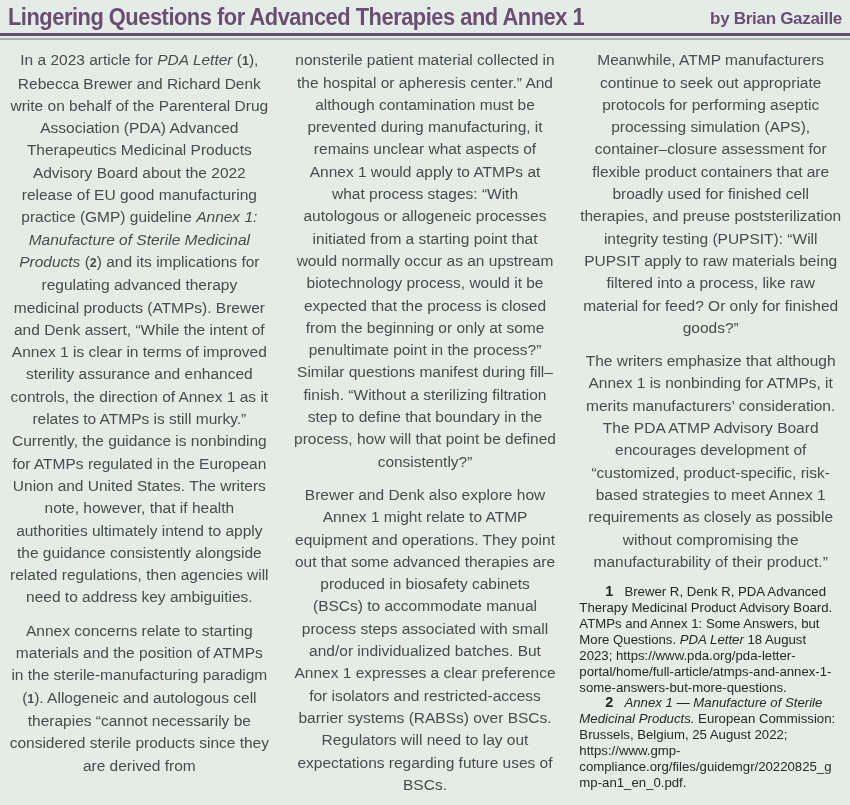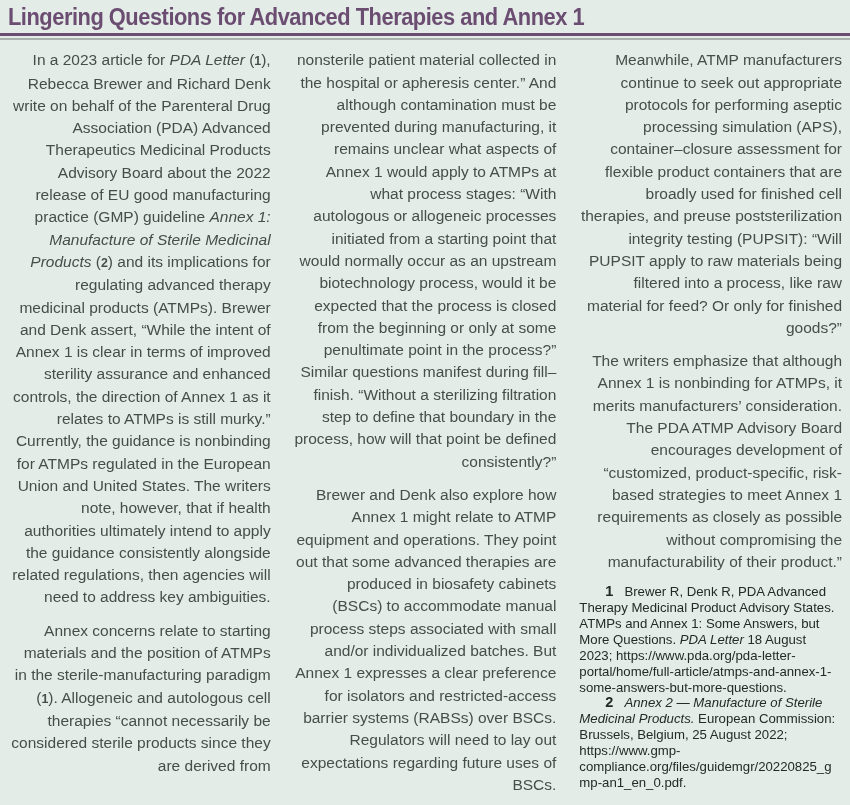--- a/index.html
+++ b/index.html
@@ -27,21 +27,21 @@
   .rule-gray  { height: 2px; background: #a8b1ac; margin-top: 2px; }
   .columns {
     display: flex; gap: 23px;
     padding: 9px 8px 0 8px;
   }
   .column { flex: 1 1 0; min-width: 0; }
   p.body-p {
     margin: 0 0 11px 0;
     font-size: 15.5px; line-height: 22.3px;
     color: #454e4a;
-    text-align: right;
+    text-align: center;
   }
   .seg-n { }
   .seg-i { font-style: italic; }
   .seg-b { font-weight: bold; font-size: 0.8em; }
   h2.refs-heading {
     margin: 10px 0 2px 0;
     font-size: 19px; letter-spacing: -0.2px;
     color: #161b19; font-weight: bold;
   }
   p.ref {
@@ -52,32 +52,33 @@
     overflow-wrap: anywhere;
   }
   .seg-num { font-weight: bold; font-size: 14.5px; padding-right: 11px; }
 </style>
 </head>
 <body>
 
 <div class="page">
   <div class="header">
     <div class="title">Lingering Questions for Advanced Therapies and Annex 1</div>
+    <div class="byline">by Brian Gazaille</div>
   </div>
   <div class="rule-purple"></div>
   <div class="rule-gray"></div>
   <main class="columns" id="columns">
       <div class="column">
         <p class="body-p"><span class="seg-n">In a 2023 article for </span><span class="seg-i">PDA Letter</span><span class="seg-n"> (</span><span class="seg-b">1</span><span class="seg-n">), Rebecca Brewer and Richard Denk write on behalf of the Parenteral Drug Association (PDA) Advanced Therapeutics Medicinal Products Advisory Board about the 2022 release of EU good manufacturing practice (GMP) guideline </span><span class="seg-i">Annex 1: Manufacture of Sterile Medicinal Products</span><span class="seg-n"> (</span><span class="seg-b">2</span><span class="seg-n">) and its implications for regulating advanced therapy medicinal products (ATMPs). Brewer and Denk assert, “While the intent of Annex 1 is clear in terms of improved sterility assurance and enhanced controls, the direction of Annex 1 as it relates to ATMPs is still murky.” Currently, the guidance is nonbinding for ATMPs regulated in the European Union and United States. The writers note, however, that if health authorities ultimately intend to apply the guidance consistently alongside related regulations, then agencies will need to address key ambiguities.</span></p>
         <p class="body-p"><span class="seg-n">Annex concerns relate to starting materials and the position of ATMPs in the sterile-manufacturing paradigm (</span><span class="seg-b">1</span><span class="seg-n">). Allogeneic and autologous cell therapies “cannot necessarily be considered sterile products since they are derived from</span></p>
       </div>
       <div class="column">
         <p class="body-p"><span class="seg-n">nonsterile patient material collected in the hospital or apheresis center.” And although contamination must be prevented during manufacturing, it remains unclear what aspects of Annex 1 would apply to ATMPs at what process stages: “With autologous or allogeneic processes initiated from a starting point that would normally occur as an upstream biotechnology process, would it be expected that the process is closed from the beginning or only at some penultimate point in the process?” Similar questions manifest during fill–finish. “Without a sterilizing filtration step to define that boundary in the process, how will that point be defined consistently?”</span></p>
         <p class="body-p"><span class="seg-n">Brewer and Denk also explore how Annex 1 might relate to ATMP equipment and operations. They point out that some advanced therapies are produced in biosafety cabinets (BSCs) to accommodate manual process steps associated with small and/or individualized batches. But Annex 1 expresses a clear preference for isolators and restricted-access barrier systems (RABSs) over BSCs. Regulators will need to lay out expectations regarding future uses of BSCs.</span></p>
       </div>
       <div class="column">
         <p class="body-p"><span class="seg-n">Meanwhile, ATMP manufacturers continue to seek out appropriate protocols for performing aseptic processing simulation (APS), container–closure assessment for flexible product containers that are broadly used for finished cell therapies, and preuse poststerilization integrity testing (PUPSIT): “Will PUPSIT apply to raw materials being filtered into a process, like raw material for feed? Or only for finished goods?”</span></p>
         <p class="body-p"><span class="seg-n">The writers emphasize that although Annex 1 is nonbinding for ATMPs, it merits manufacturers’ consideration. The PDA ATMP Advisory Board encourages development of “customized, product-specific, risk-based strategies to meet Annex 1 requirements as closely as possible without compromising the manufacturability of their product.”</span></p>
-        <p class="ref"><span class="seg-num">1</span><span class="seg-n">Brewer R, Denk R, PDA Advanced Therapy Medicinal Product Advisory States. ATMPs and Annex 1: Some Answers, but More Questions. </span><span class="seg-i">PDA Letter</span><span class="seg-n"> 18 August 2023; https://www.pda.org/pda-letter-portal/home/full-article/atmps-and-annex-1-some-answers-but-more-questions.</span></p>
-        <p class="ref"><span class="seg-num">2</span><span class="seg-i">Annex 2 — Manufacture of Sterile Medicinal Products.</span><span class="seg-n"> European Commission: Brussels, Belgium, 25 August 2022; https://www.gmp-compliance.org/files/guidemgr/20220825_gmp-an1_en_0.pdf.</span></p>
+        <p class="ref"><span class="seg-num">1</span><span class="seg-n">Brewer R, Denk R, PDA Advanced Therapy Medicinal Product Advisory Board. ATMPs and Annex 1: Some Answers, but More Questions. </span><span class="seg-i">PDA Letter</span><span class="seg-n"> 18 August 2023; https://www.pda.org/pda-letter-portal/home/full-article/atmps-and-annex-1-some-answers-but-more-questions.</span></p>
+        <p class="ref"><span class="seg-num">2</span><span class="seg-i">Annex 1 — Manufacture of Sterile Medicinal Products.</span><span class="seg-n"> European Commission: Brussels, Belgium, 25 August 2022; https://www.gmp-compliance.org/files/guidemgr/20220825_gmp-an1_en_0.pdf.</span></p>
       </div>
     </main>
 </div>
 
 </body></html>

